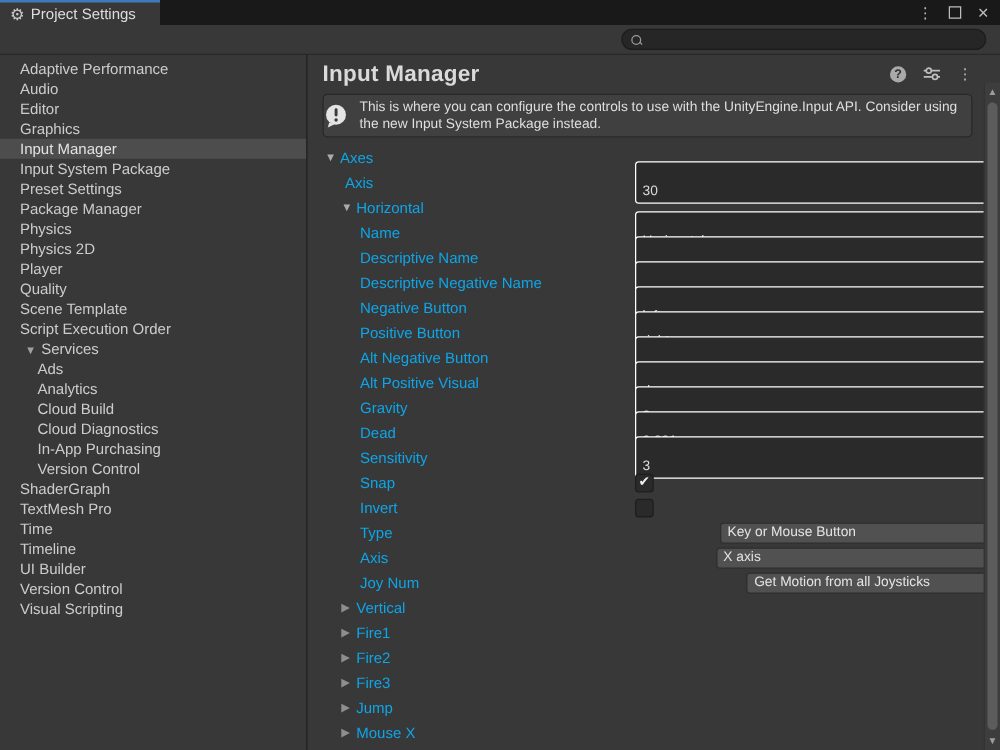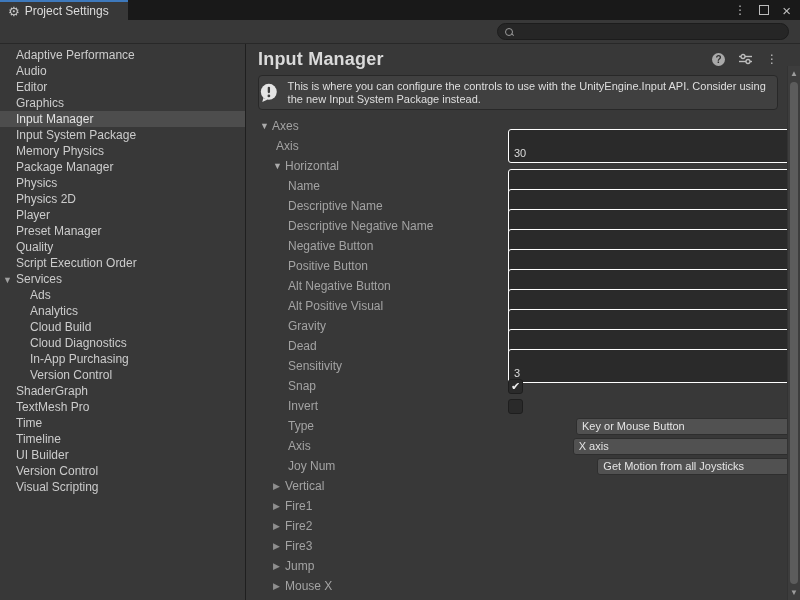--- a/index.html
+++ b/index.html
@@ -34,21 +34,21 @@
   .mag::after  { content:""; position:absolute; left:7px; top:7px; width:3px; height:1.4px; background:#9A9A9A; transform:rotate(45deg); }
   .search-text { color:#888; font-size:11px; }
 
   
   .split { display:flex; height:556px; }
 
   
   .sidebar { width:246px; border-right:1px solid #1F1F1F; padding-top:3px; overflow:hidden; flex:0 0 auto; }
   .side-item { height:16px; line-height:16px; padding-left:16px; color:#CCCCCC; white-space:nowrap; cursor:default; }
   .side-item.sel { background:#4D4D4D; color:#E2E2E2; }
-  .side-item.parent { padding-left:3px; }
+  .side-item.parent { padding-left:20px; }
   .side-item.child { padding-left:30px; }
   .side-tri { display:inline-block; width:13px; color:#A0A0A0; font-size:9px; }
 
   
   .content { position:relative; flex:1 1 auto; overflow:hidden; }
   .content-header { display:flex; align-items:center; padding:7px 22px 3px 12px; height:26px; }
   .page-title { font-size:18px; font-weight:bold; color:#DADADA; letter-spacing:.2px; }
   .header-icons { margin-left:auto; display:flex; align-items:center; gap:13px; }
   .help-circ {
     width:13px; height:13px; border-radius:50%; background:#A9A9A9; color:#2F2F2F;
@@ -60,21 +60,21 @@
     margin:5px 22px 6px 12px; background:#404040; border:1px solid #282828; border-radius:4px;
     display:flex; align-items:center; gap:9px; padding:3px 0; min-height:34px;
   }
   .helpbox-text { font-size:11px; line-height:13px; color:#DFDFDF; }
 
   
   .rows { position:relative; }
   .row { display:flex; align-items:center; height:20px; position:relative; }
   .tri { display:inline-block; width:12px; font-size:9px; color:#ABABAB; flex:0 0 auto; }
   .tri.closed { color:#8E8E8E; }
-  .lbl { color:#a3a3a3; white-space:nowrap; }
+  .lbl { color:#0ea5e9; white-space:nowrap; }
   .pl14 { padding-left:14px; } .pl27 { padding-left:27px; }
   .pl30 { padding-left:30px; } .pl42 { padding-left:42px; }
 
   .field { position:absolute; left:262px; width:312px; }
   .tf {
     height:16px; background:#2A2A2A; border:1px solid #ffffff; border-radius:3px;
     font-size:11px; color:#DADADA; line-height:14px; padding:16px 5px; overflow:hidden; white-space:nowrap;
   }
   .cb {
     width:15px; height:15px; background:#2A2A2A; border:1px solid #1E1E1E; border-radius:3px;
@@ -117,27 +117,27 @@
 
 <div class="split">
 
   <div class="sidebar">
     <div class="side-item"><span>Adaptive Performance</span></div>
     <div class="side-item"><span>Audio</span></div>
     <div class="side-item"><span>Editor</span></div>
     <div class="side-item"><span>Graphics</span></div>
     <div class="side-item sel"><span>Input Manager</span></div>
     <div class="side-item"><span>Input System Package</span></div>
-    <div class="side-item"><span>Memory Physics</span></div>
+    <div class="side-item"><span>Preset Settings</span></div>
     <div class="side-item"><span>Package Manager</span></div>
     <div class="side-item"><span>Physics</span></div>
     <div class="side-item"><span>Physics 2D</span></div>
     <div class="side-item"><span>Player</span></div>
-    <div class="side-item"><span>Preset Manager</span></div>
     <div class="side-item"><span>Quality</span></div>
+    <div class="side-item"><span>Scene Template</span></div>
     <div class="side-item"><span>Script Execution Order</span></div>
     <div class="side-item parent"><span class="side-tri">▼</span><span>Services</span></div>
     <div class="side-item child"><span>Ads</span></div>
     <div class="side-item child"><span>Analytics</span></div>
     <div class="side-item child"><span>Cloud Build</span></div>
     <div class="side-item child"><span>Cloud Diagnostics</span></div>
     <div class="side-item child"><span>In-App Purchasing</span></div>
     <div class="side-item child"><span>Version Control</span></div>
     <div class="side-item"><span>ShaderGraph</span></div>
     <div class="side-item"><span>TextMesh Pro</span></div>

